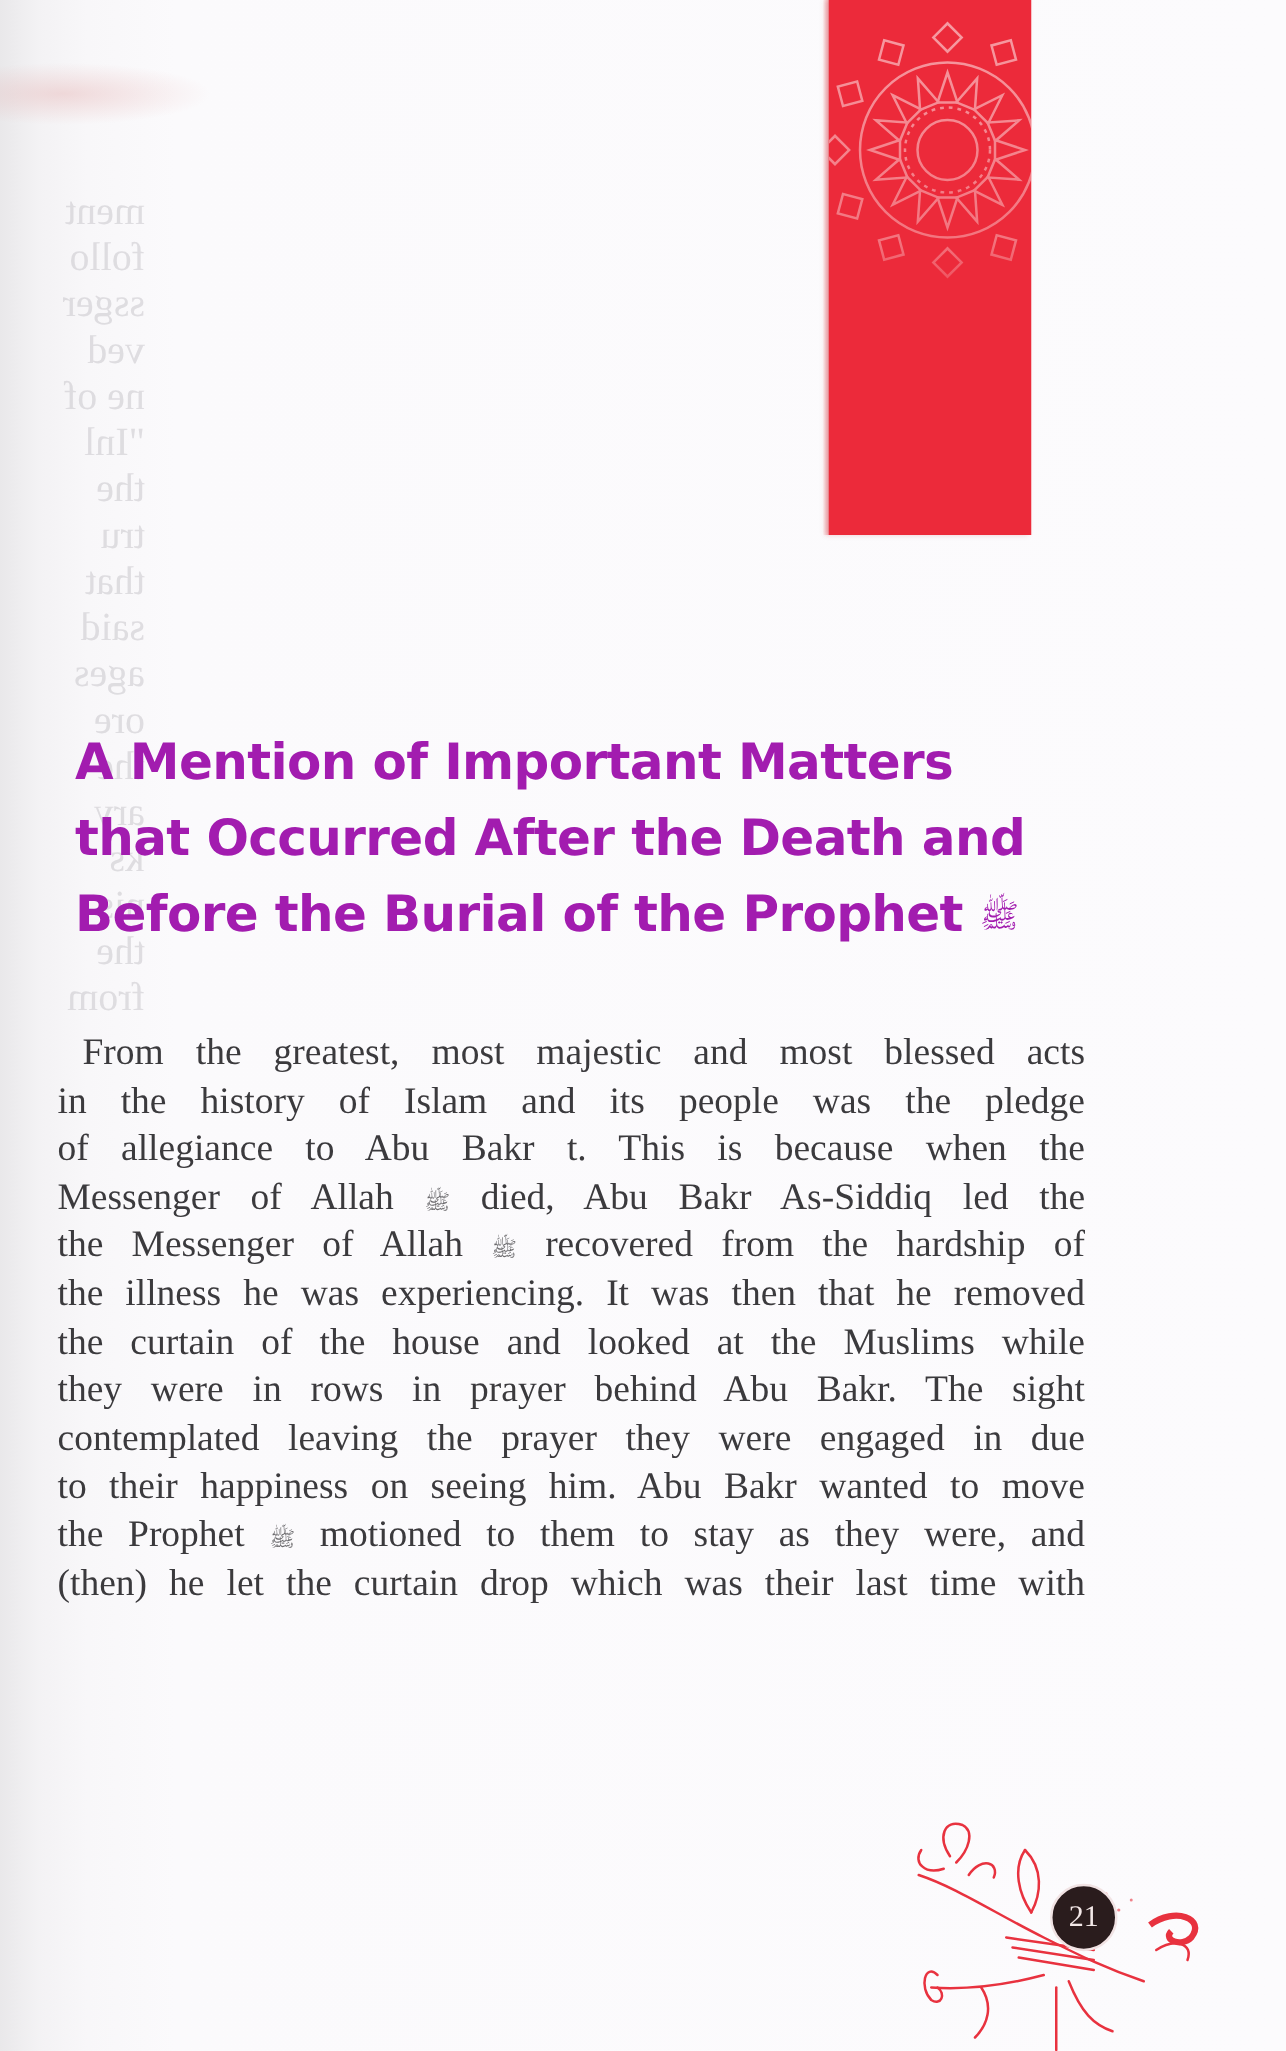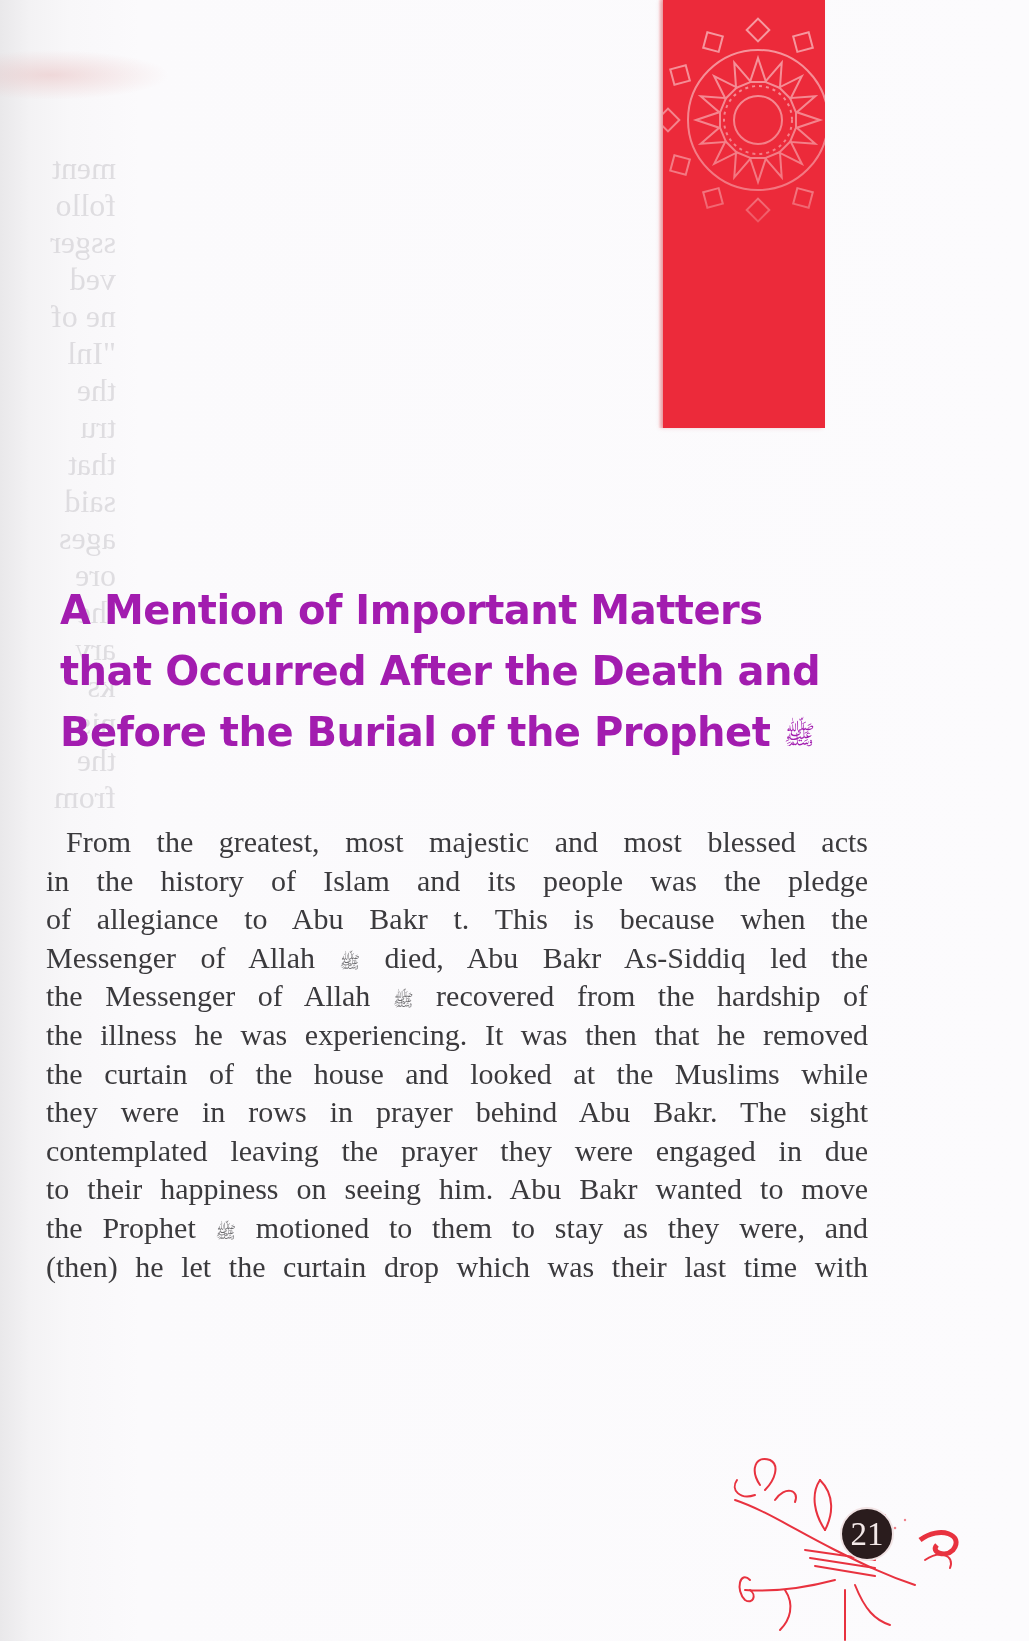--- a/index.html
+++ b/index.html
@@ -41,21 +41,21 @@
     color:#3b3a3d; font-family:"Liberation Serif", serif;
     font-size:30px; line-height:38.6px;
   }
   .body-text .ln { display:block; white-space:nowrap; text-align:justify; text-align-last:justify; height:38.6px; }
   .body-text .ln.first { padding-left:20px; }
   .honor-sm { font-size:17px; color:#6b6a6d; }
   .ornament { position:absolute; left:725px; top:1440px; width:240px; height:201px; }
   .page-num {
     position:absolute; left:840px; top:1507px; width:50px; height:50px; border-radius:50%;
     background:#2a1c1d; border:2px solid #f1e3e4; color:#f3e8e8;
-    font-family:"Liberation Serif", serif; font-size:33px; line-height:50px; text-align:center;
+    font-family:"Liberation Serif", serif; font-size:24px; line-height:50px; text-align:center;
   }
 </style>
 </head>
 <body>
 
 <div class="top-smear"></div>
 
 <div class="bleed">
   ment<br>follo<br>ssger<br>ved<br>ne of<br>"Inl<br>the<br>tru<br>that<br>said<br>ages<br>ore<br>the<br>ary<br>ks<br>nis<br>the<br>from
 </div>

